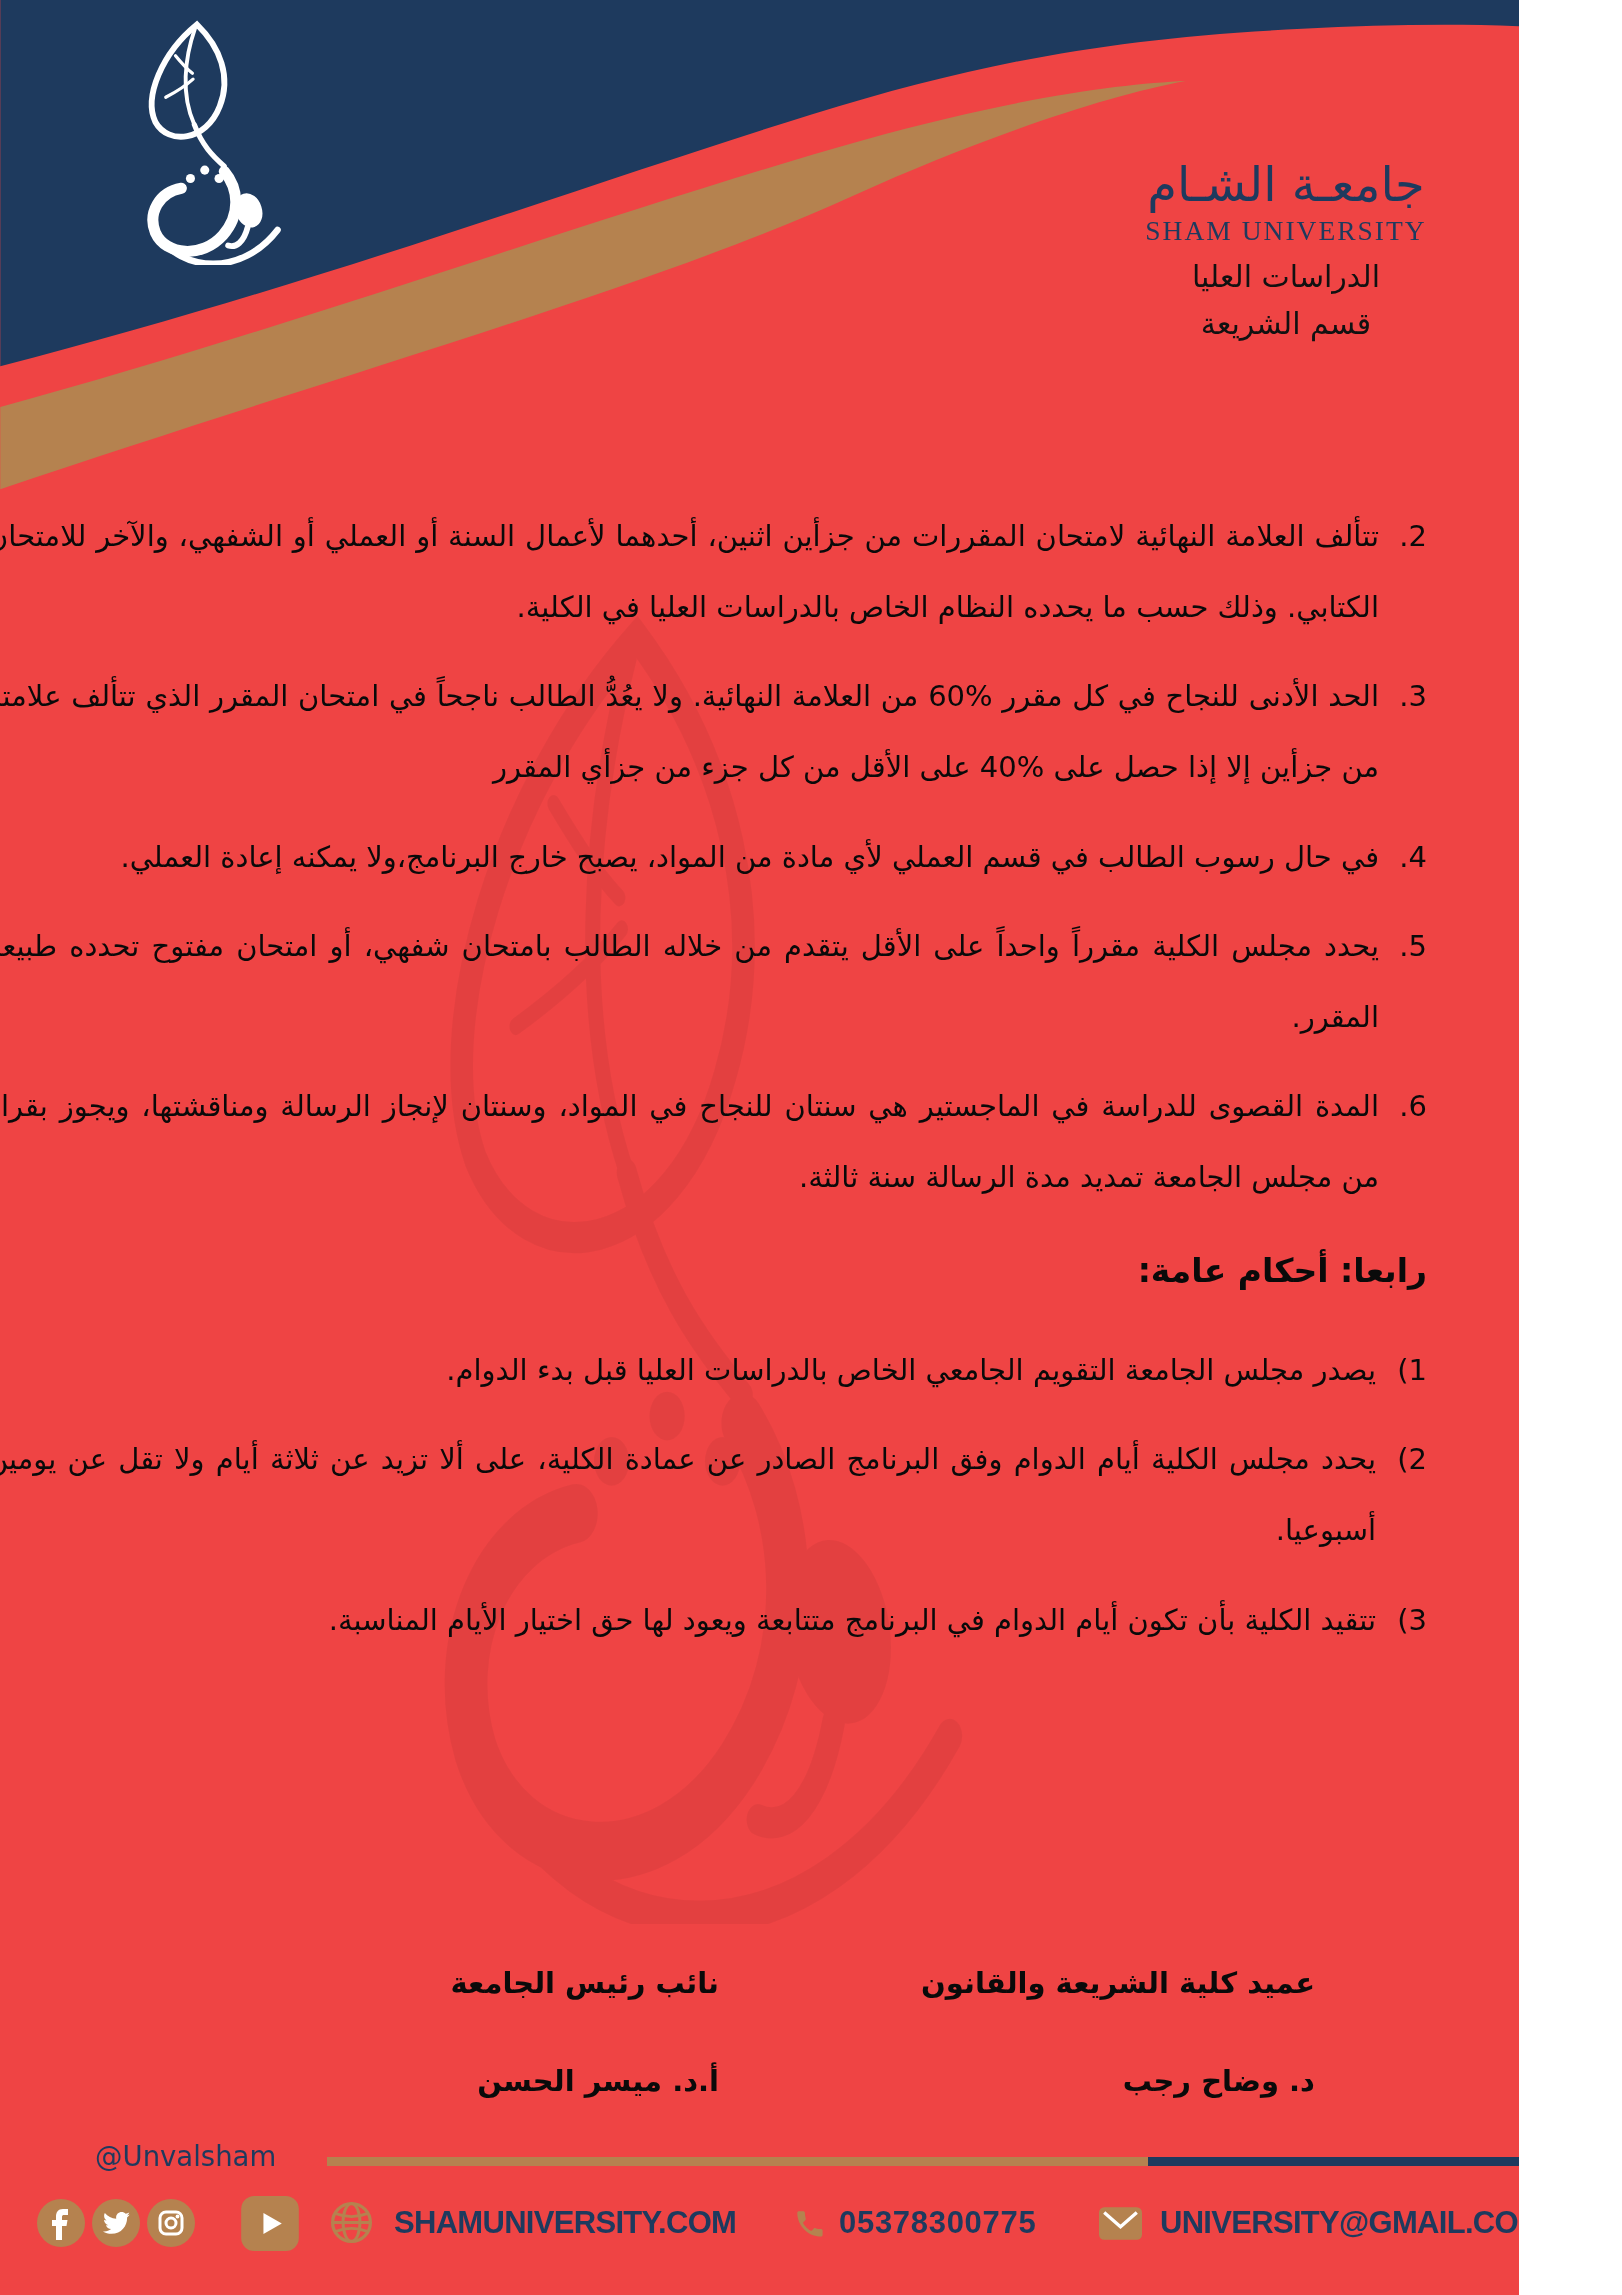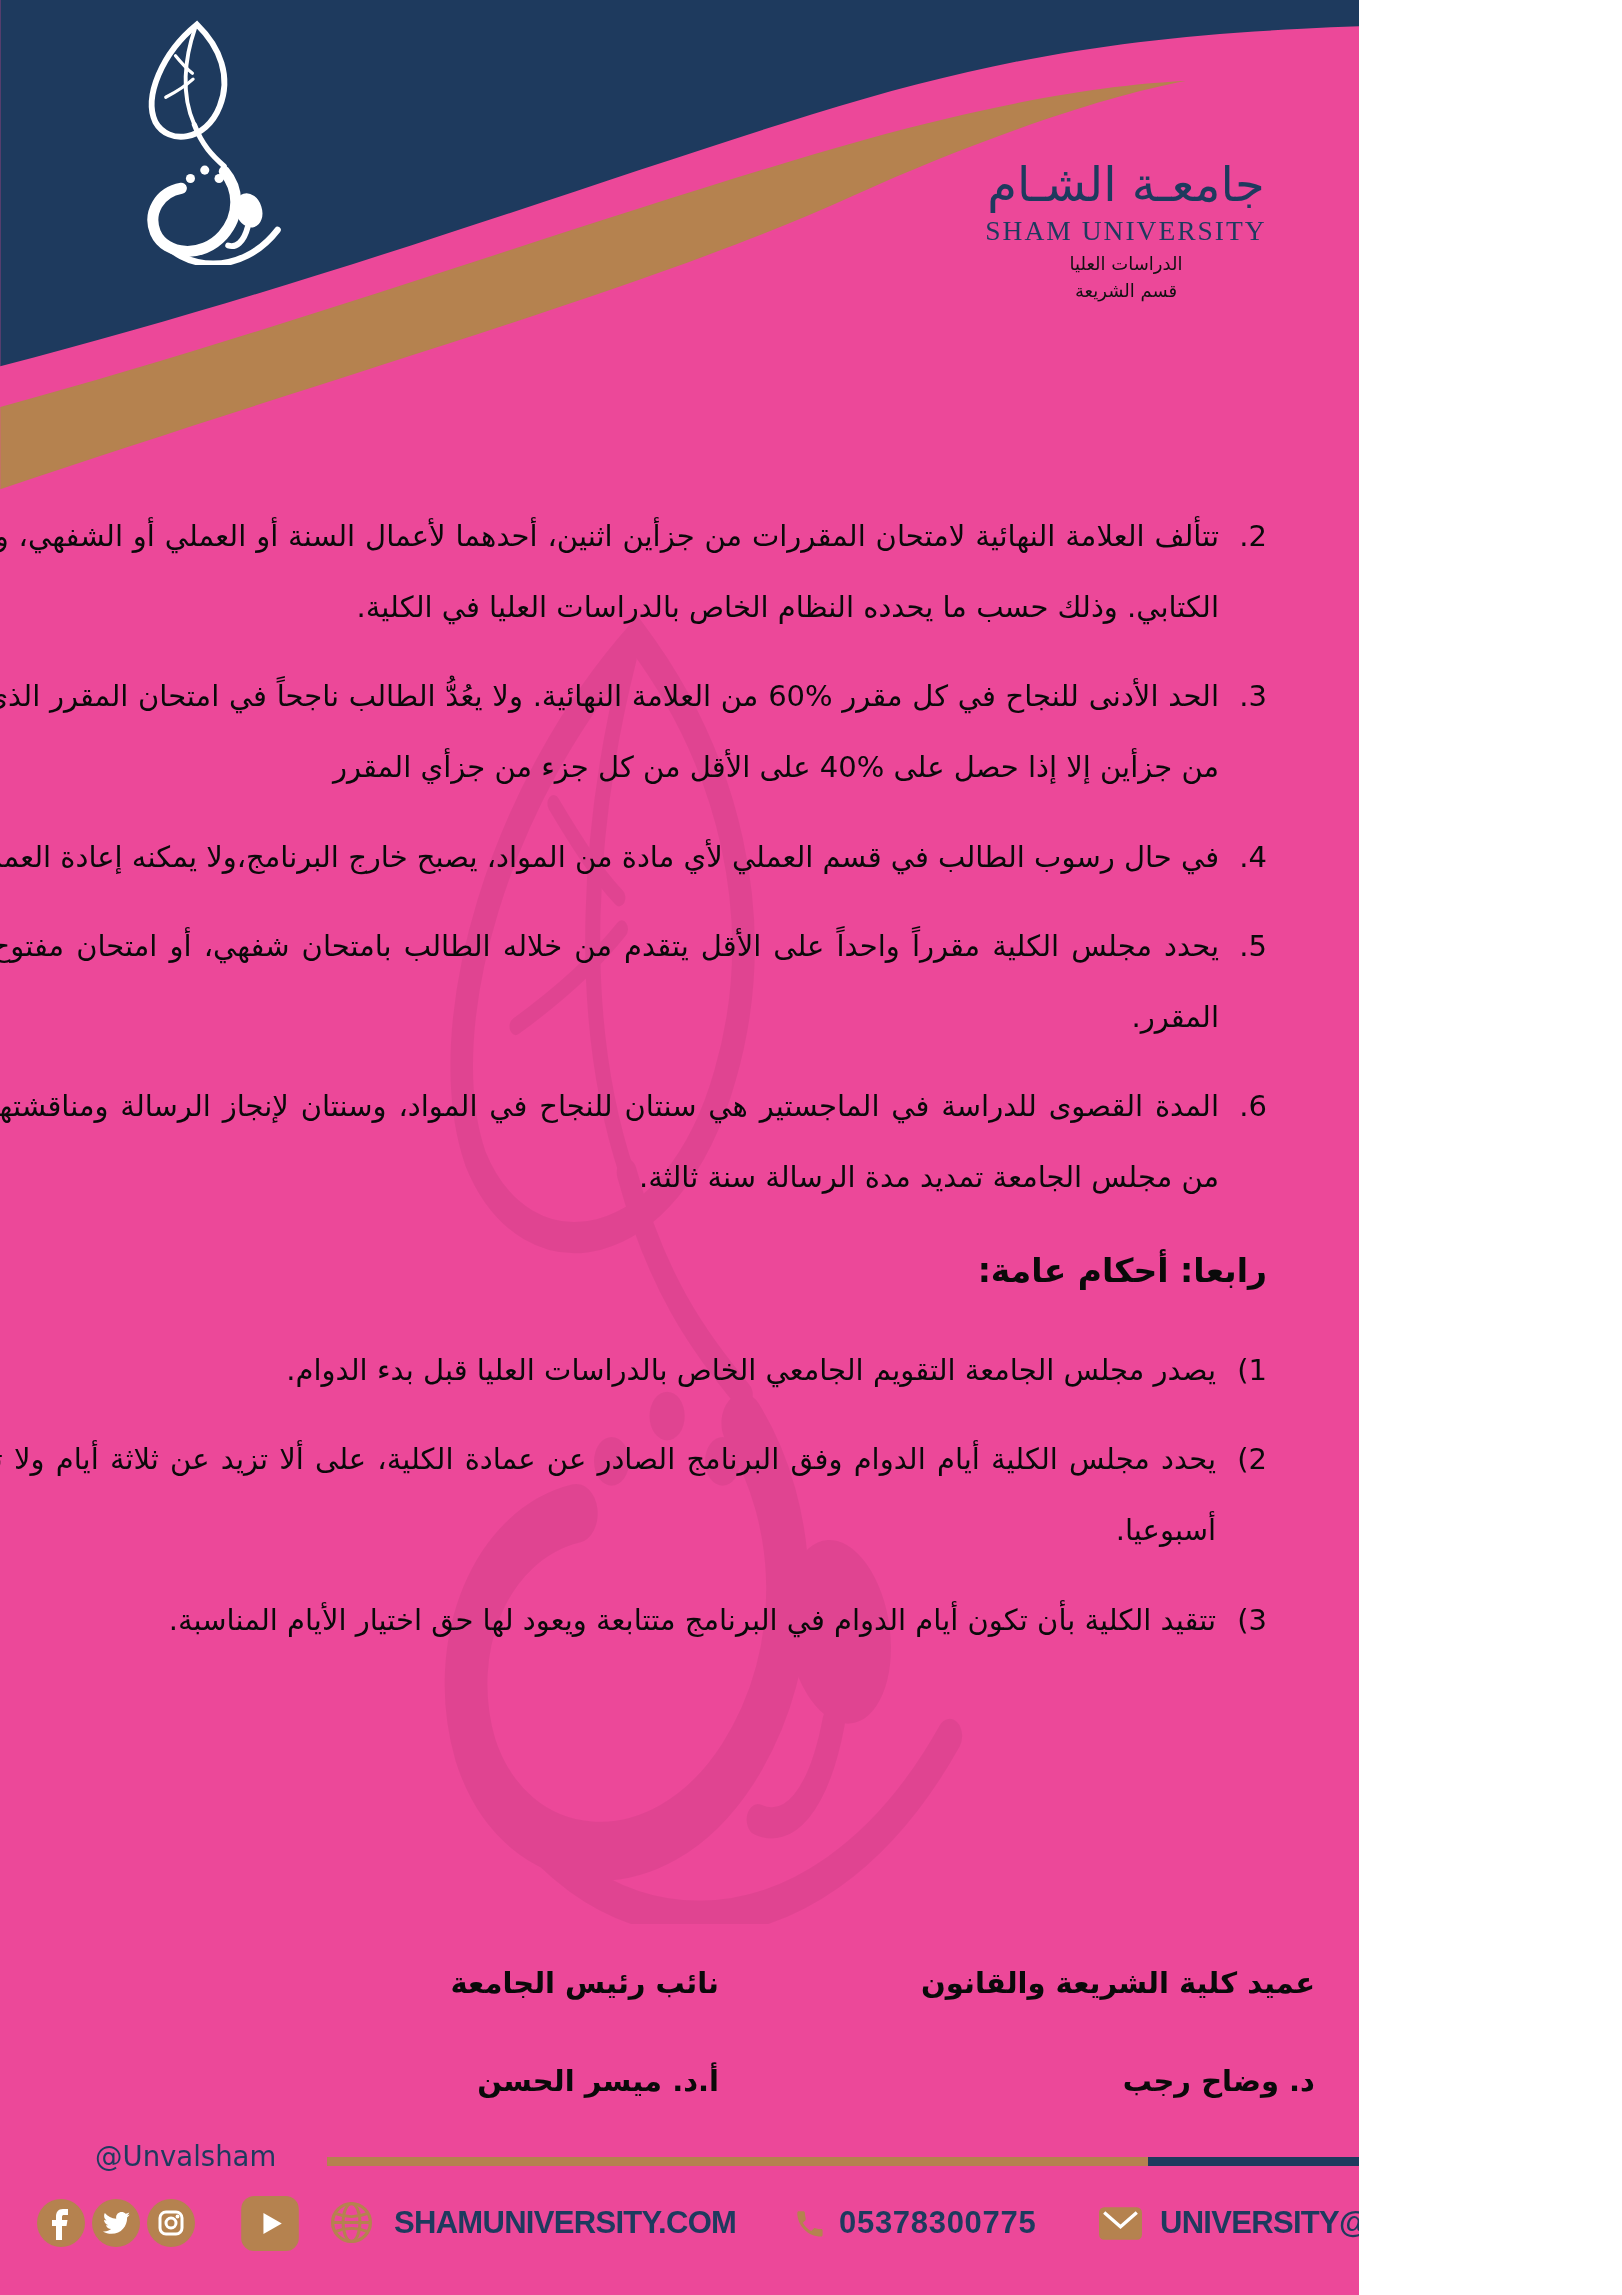--- a/index.html
+++ b/index.html
@@ -1,27 +1,27 @@
 <!DOCTYPE html>
 <html lang="ar" style="font-size:10.5px"><head>
 <meta charset="utf-8">
 <style>
   html,body { margin:0; padding:0; background:#ffffff; }
   .page {
-    position:relative; width:1359px; height:2295px; background:#ec4899;
-    overflow:hidden; font-family:"DejaVu Sans", sans-serif; color:#0a0a0a;
+    position:relative; width:1494px; height:2295px; background:#ef4444;
+    overflow:hidden; font-family:"DejaVu Sans", sans-serif; color:#0a0a0a;padding-left:25px;
   }
   
   .header-bg { position:absolute; top:0; left:0; }
   .logo { position:absolute; left:110px; top:18.3px; width:183px; height:247px; color:#ffffff; }
   .header-text { position:absolute; top:154px; right:50px; width:366px; text-align:center; direction:rtl; }
   .uni-ar { font-size:48px; line-height:1.25; color:#1e3a5e; letter-spacing:0; }
   .uni-en { font-family:"Liberation Serif", serif; font-size:27.5px; letter-spacing:2px;
             color:#1e3a5e; margin-top:1px; direction:ltr; }
-  .dept  { font-size:18px; color:#111111; margin-top:6px; }
+  .dept  { font-size:30px; color:#111111; margin-top:12px; }
   
   .watermark { position:absolute; left:314px; top:602px; width:681px; height:1322px;
                color:#000000; opacity:0.045; pointer-events:none; }
   
   .content { position:absolute; top:501px; right:92px; width:1440px;
              direction:rtl; font-size:29px; line-height:71px; }
   .item { position:relative; padding-right:48px; margin-bottom:18.3px; }
   .item .num { position:absolute; right:0; top:0; }
   .item .txt { text-align:justify; }
   .section-heading { font-size:33px; font-weight:bold; margin:22px 0 29px 0; }

